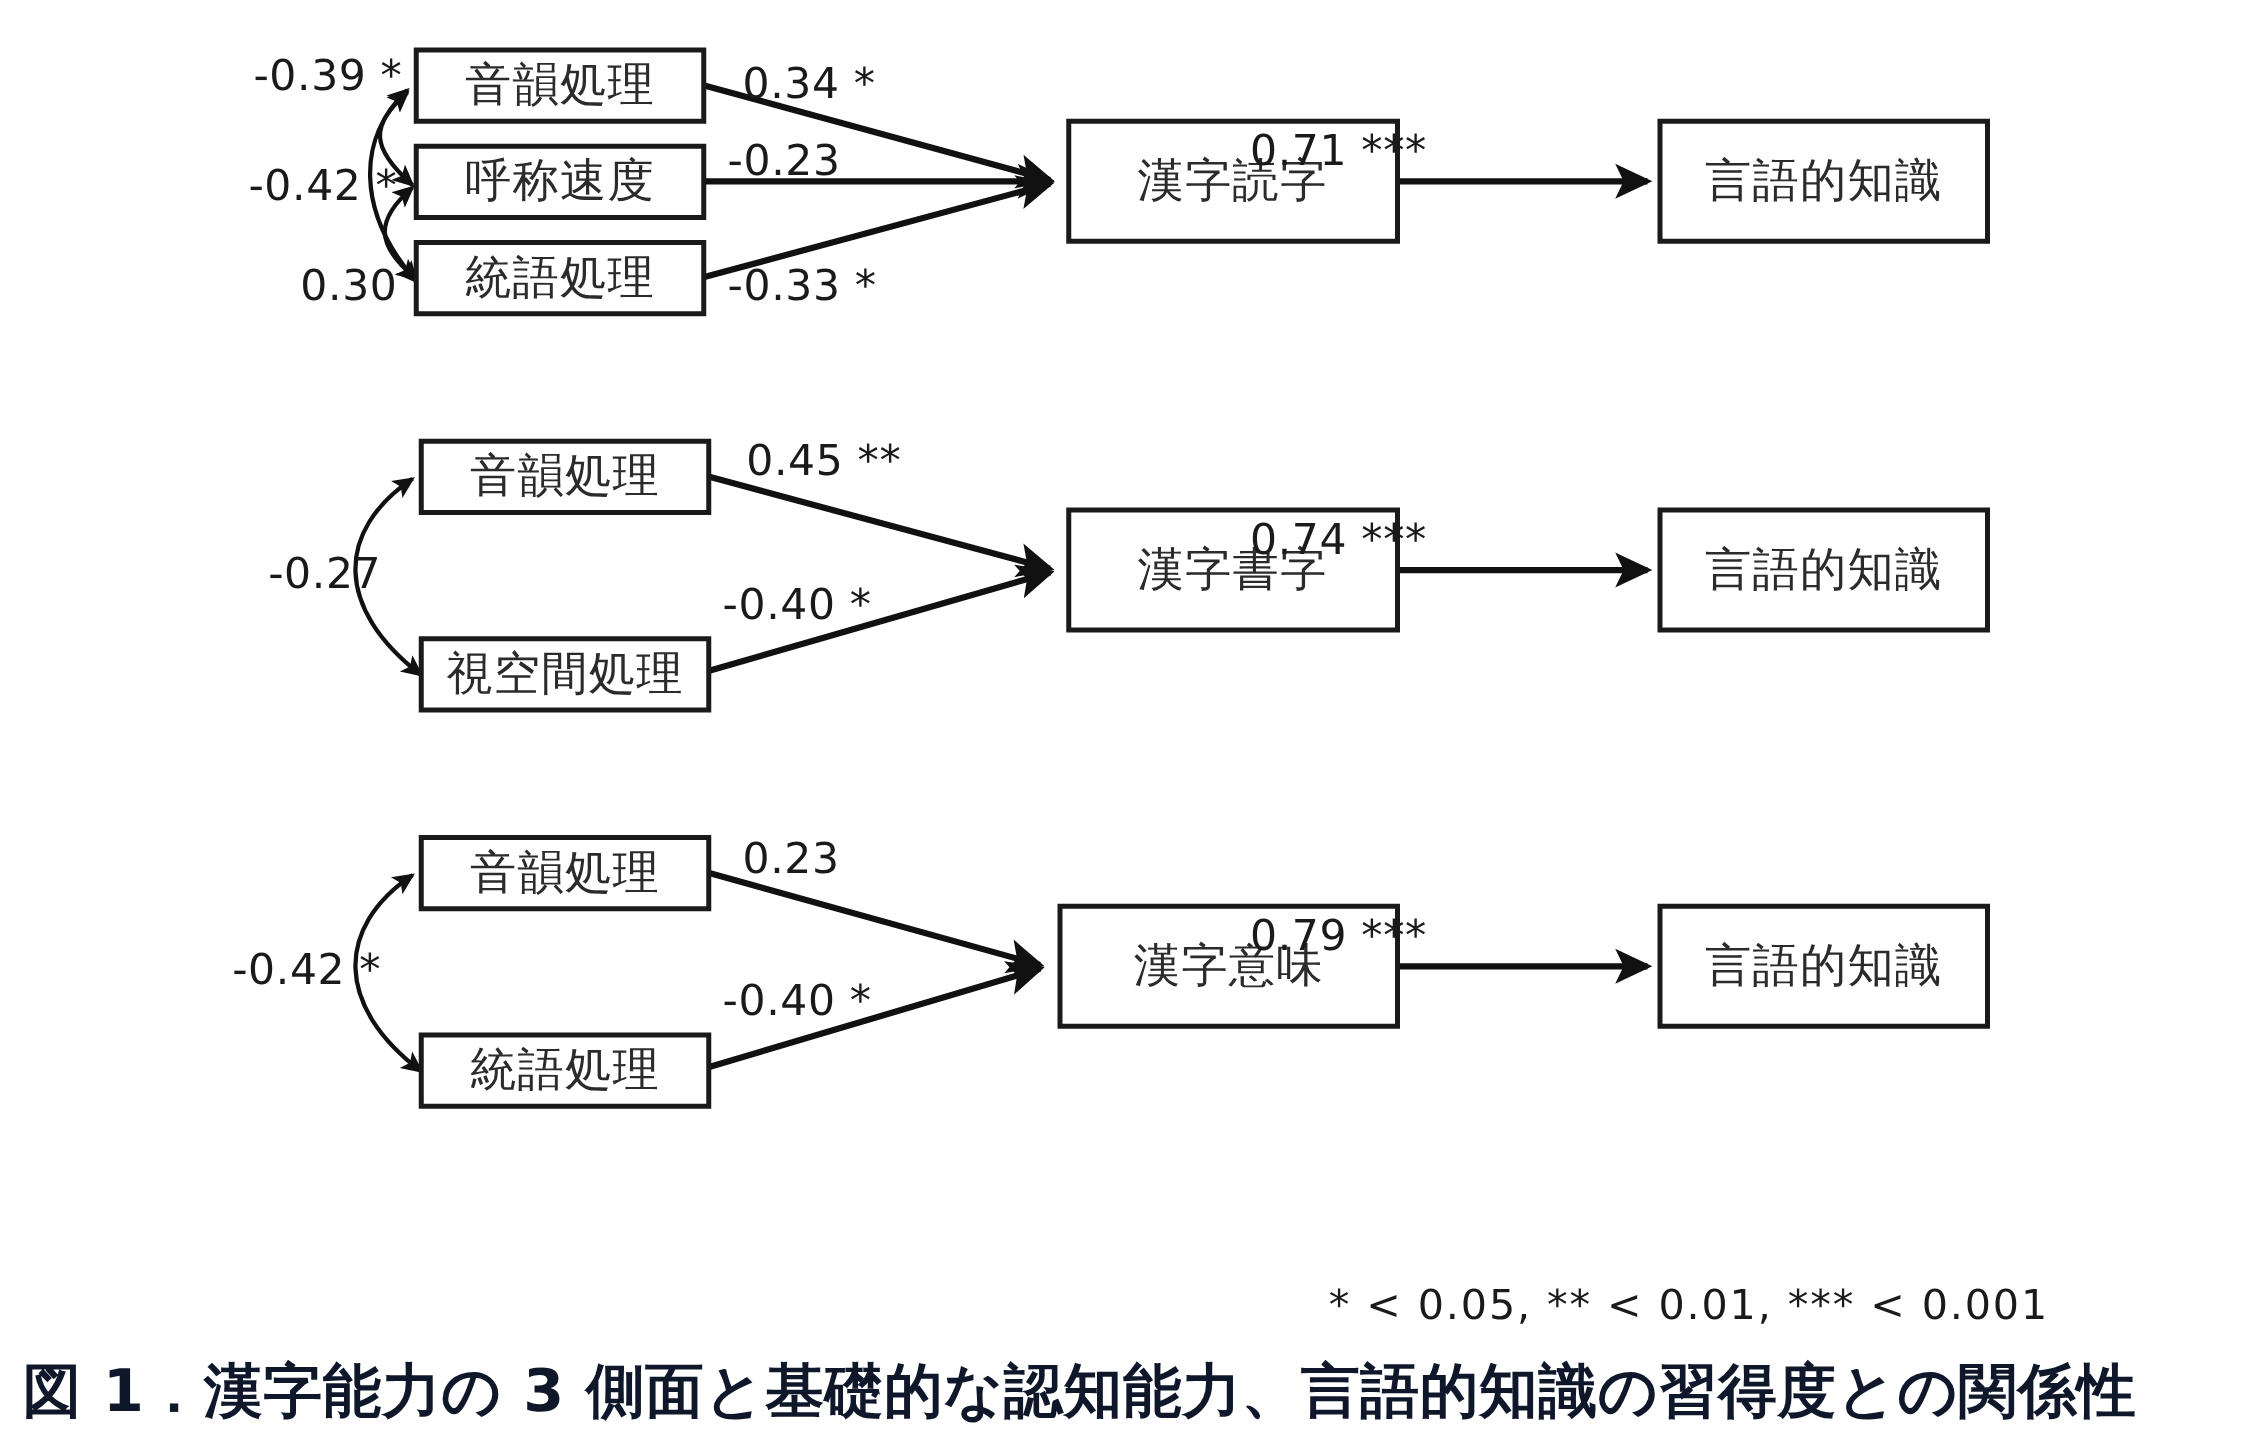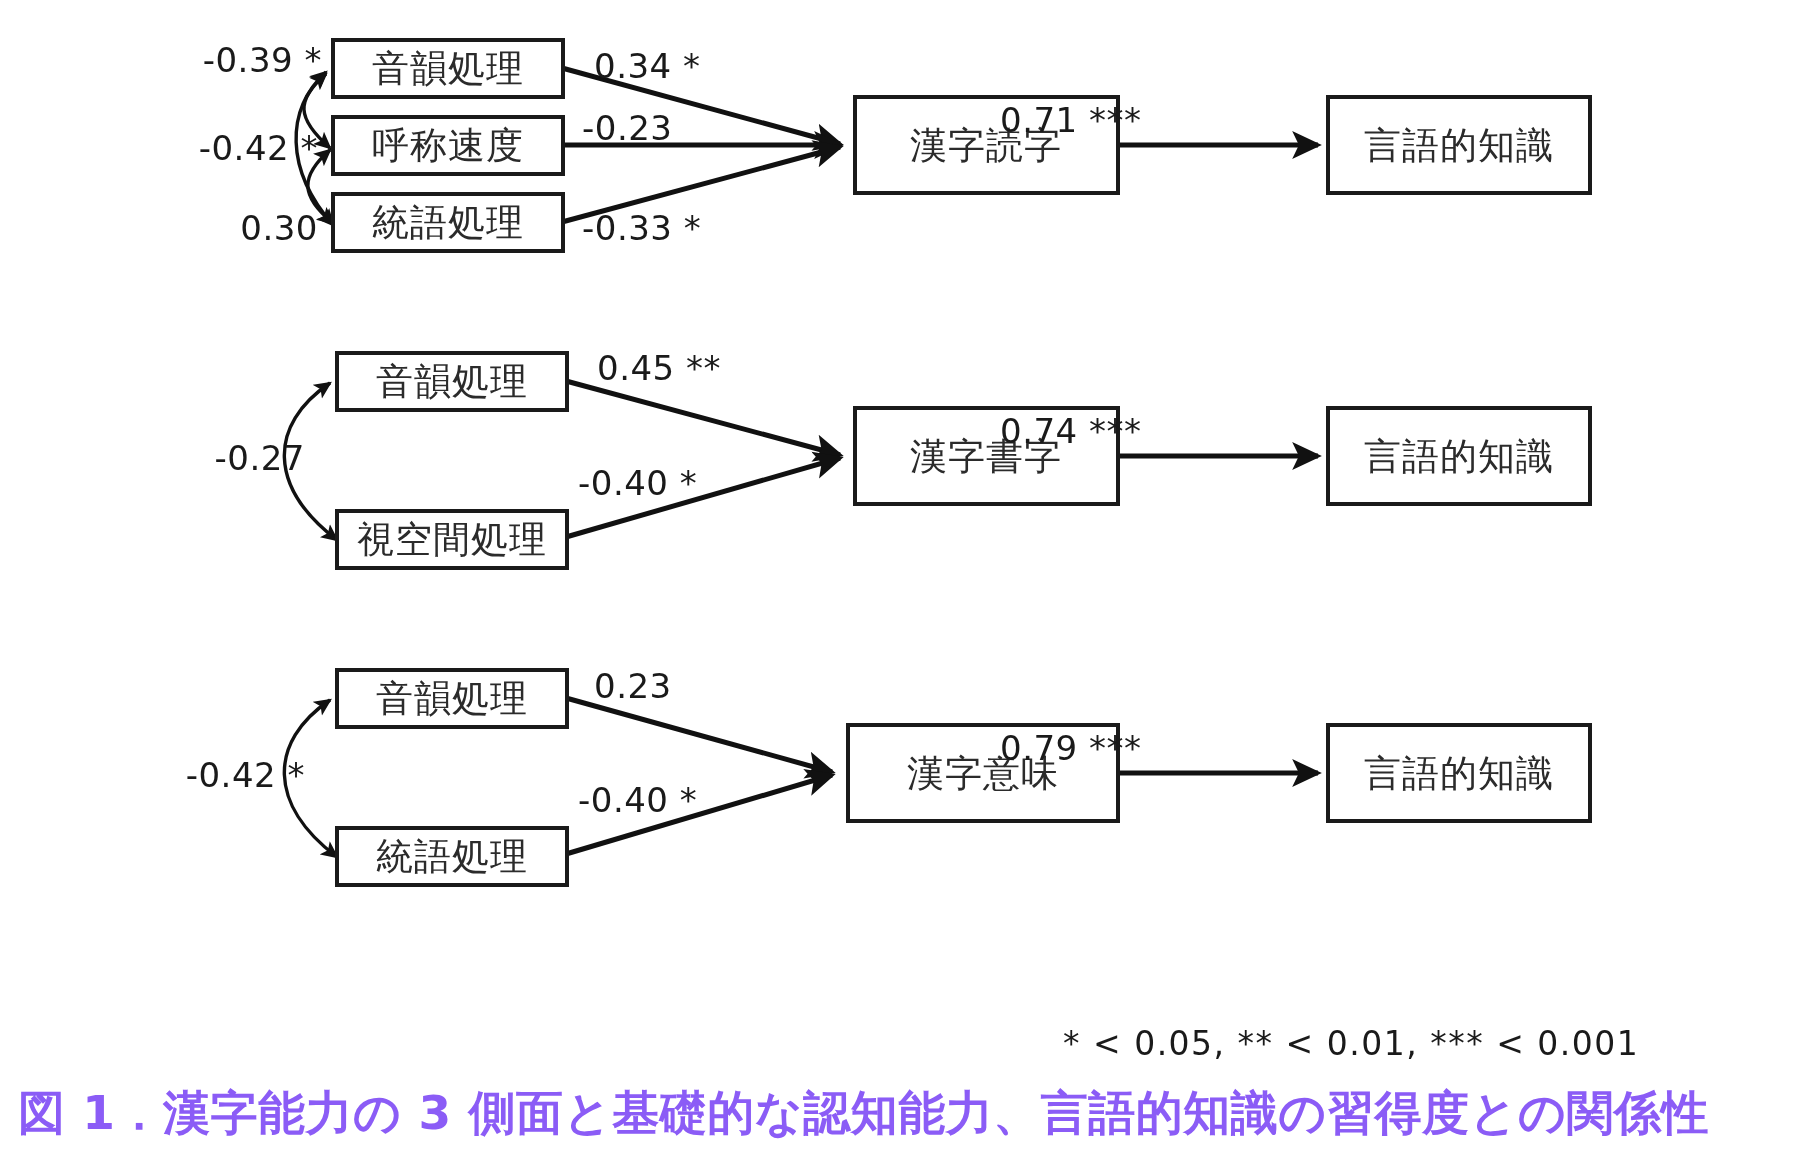--- a/index.html
+++ b/index.html
@@ -67,21 +67,21 @@
     position: absolute;
     left: 0;
     top: 1082px;
     width: 1810px;
     text-align: left;
     padding-left: 18px;
     box-sizing: border-box;
     font-family: "DejaVu Sans", "Liberation Sans", sans-serif;
     font-size: 47px;
     font-weight: bold;
-    color: #8b5cf6;
+    color: #0f172a;
     letter-spacing: 0.5px;
     white-space: nowrap;
   }
 </style>
 </head>
 <body>
 
 <div id="page">
 
   <svg id="diagram-svg" viewBox="0 0 1810 1160">

